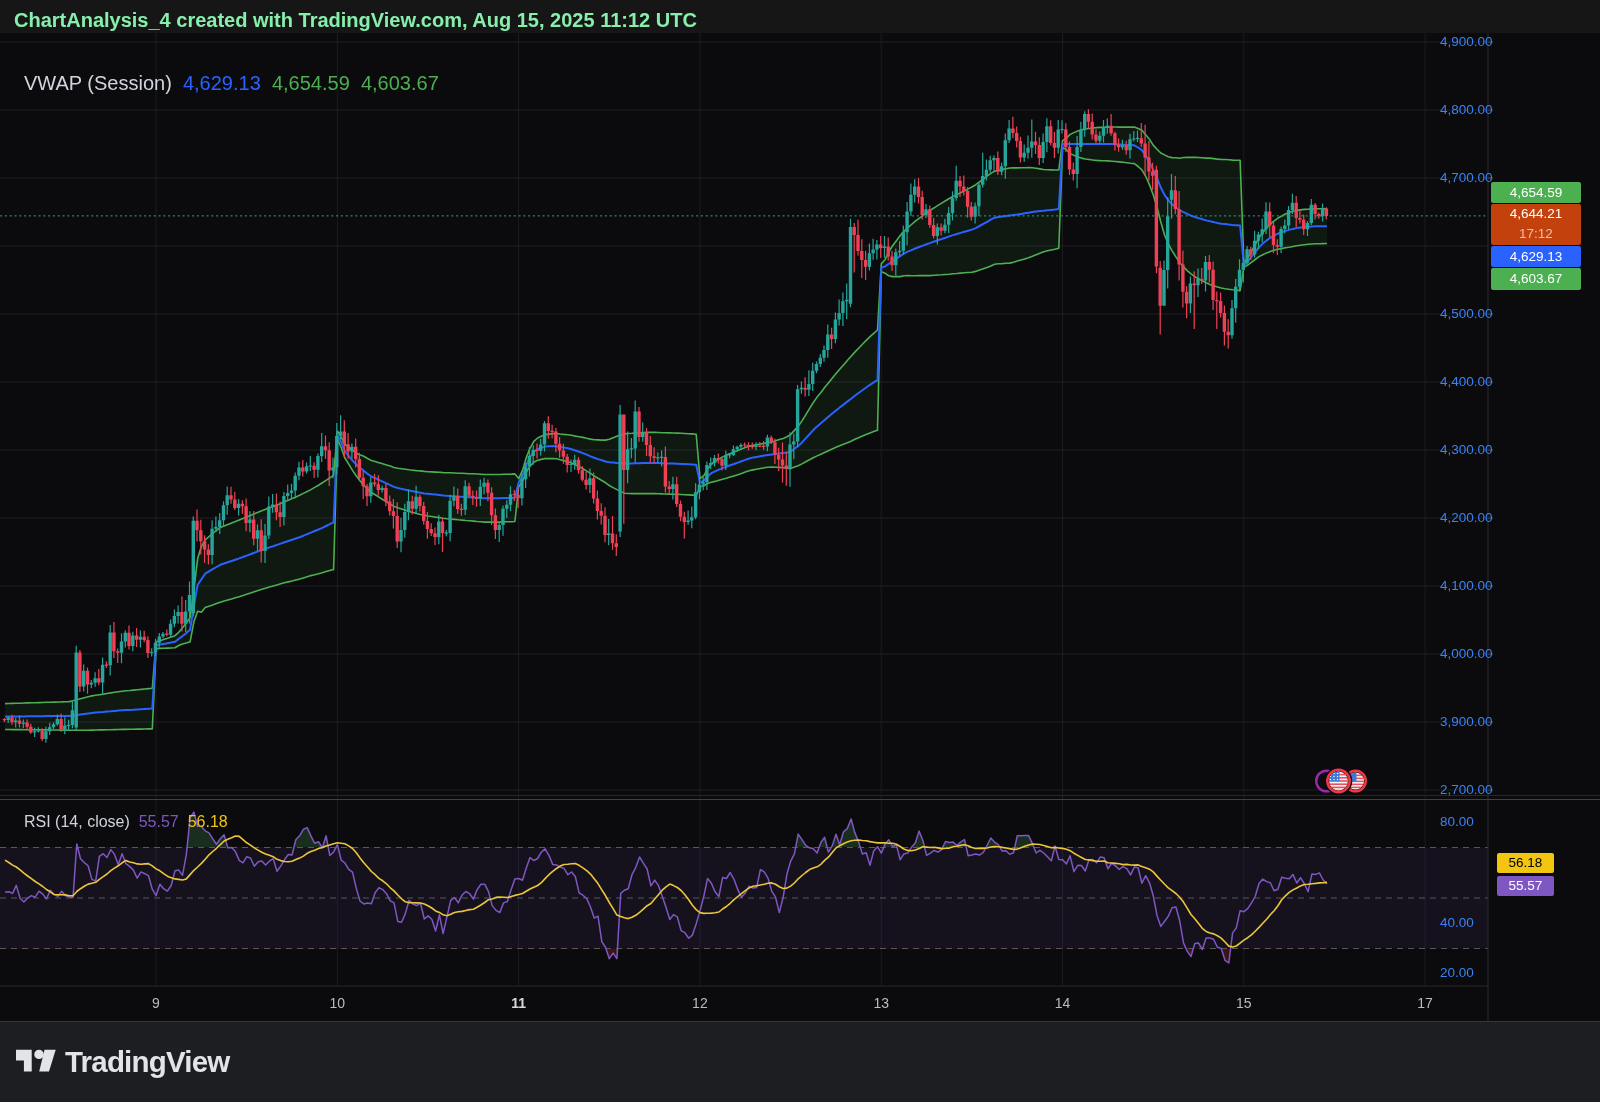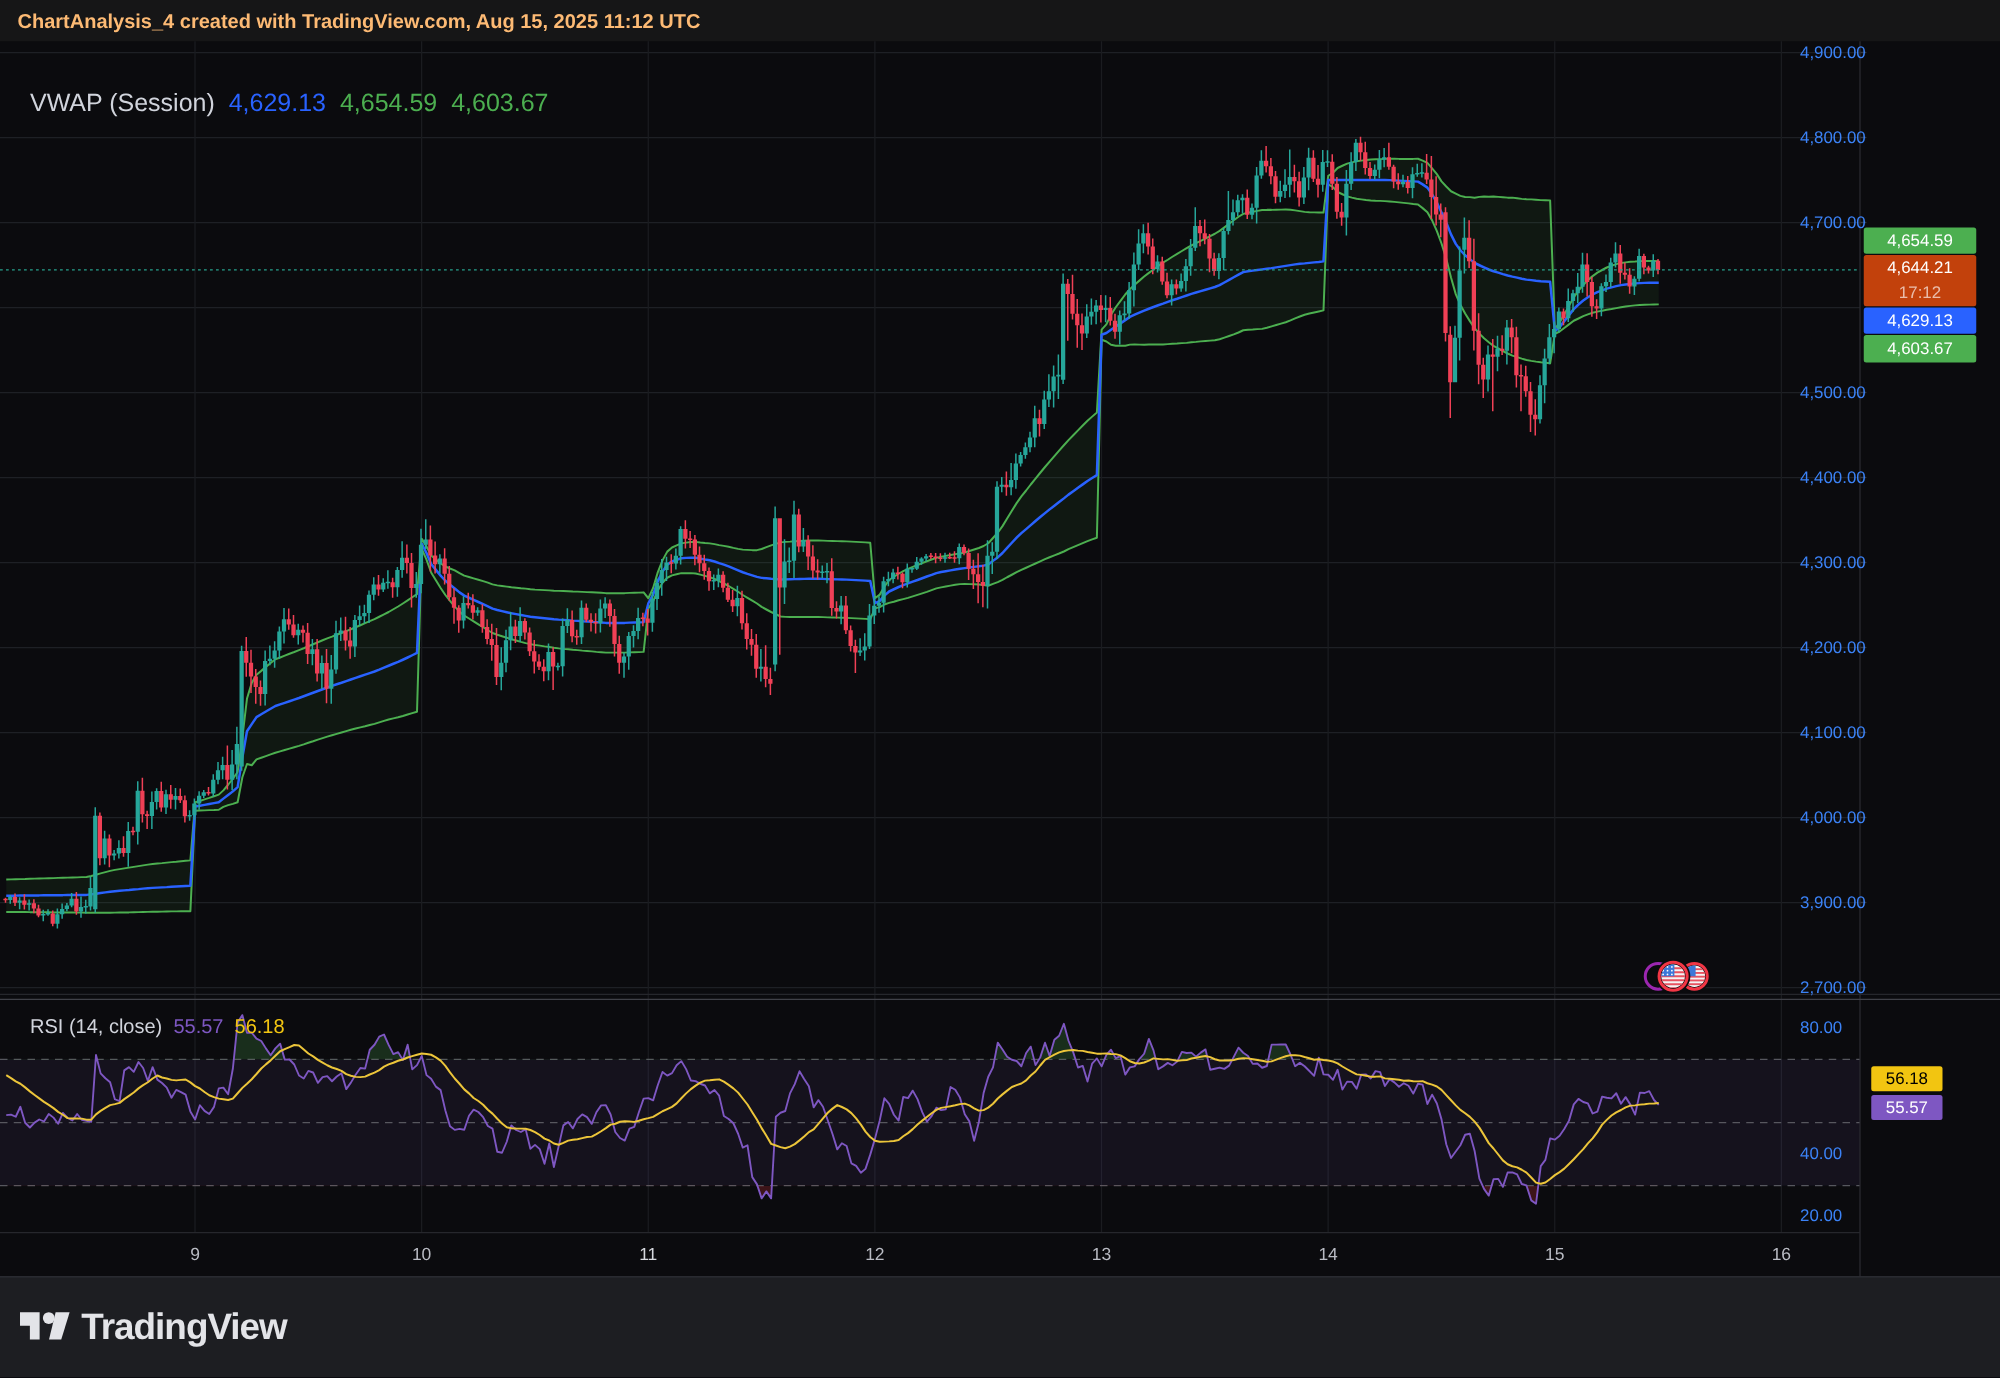--- a/index.html
+++ b/index.html
@@ -1,30 +1,30 @@
 <!DOCTYPE html>
 <html><head><meta charset="utf-8"><style>
 html,body{margin:0;padding:0;background:#0b0b0e;width:1600px;height:1102px;overflow:hidden}
 *{box-sizing:border-box;font-family:"Liberation Sans",sans-serif}
 #root{position:relative;width:1600px;height:1102px;background:#0b0b0e}
 #chart{position:absolute;left:0;top:0}
 .txt{position:absolute;white-space:nowrap}
-#title{left:14px;top:9px;font-size:16px;font-weight:700;color:#fdba74}
+#title{left:14px;top:9px;font-size:20px;font-weight:700;color:#86efac}
 .legend{left:24px;top:48px;font-size:16px;color:#d1d4dc}
 .legend .g{color:#787b86}
 .legend .teal{color:#0a9a82}
 .legend2{left:24px;top:72px;font-size:20px;color:#d1d4dc}
 .legend2 .blue{color:#2962ff}
 .legend2 .green{color:#4caf50}
 .rsilegend{left:24px;top:813px;font-size:16px;color:#d1d4dc}
 .rsilegend .purple{color:#7e57c2}
 .rsilegend .yellow{color:#f2c511}
 .plabel,.rlabel{position:absolute;left:1440px;font-size:13.5px;color:#3b82f6;height:16px;line-height:16px;white-space:nowrap}
 .tlabel{position:absolute;top:995px;font-size:14px;color:#b9bbc3;transform:translateX(-50%);height:16px;line-height:16px}
-.tlabel.bold{font-weight:400;color:#d6d8de}
+.tlabel.bold{font-weight:700;color:#d6d8de}
 .badge{position:absolute;left:1491px;width:90px;border-radius:2px;color:#fff;font-size:13.5px;text-align:center}
 </style></head><body>
 <div id="root">
 <svg id="chart" width="1600" height="1102" viewBox="0 0 1600 1102">
 <rect x="0" y="0" width="1600" height="33" fill="#161617"></rect>
 <rect x="0" y="1022" width="1600" height="80" fill="#1d1e22"></rect>
 <g stroke="#1e2025" stroke-width="1">
 <line x1="0" y1="42" x2="1488" y2="42"></line>
 <line x1="0" y1="110" x2="1488" y2="110"></line>
 <line x1="0" y1="178" x2="1488" y2="178"></line>
@@ -181,19 +181,19 @@
 <div class="rlabel" style="top:814px">80.00</div>
 <div class="rlabel" style="top:915px">40.00</div>
 <div class="rlabel" style="top:965px">20.00</div>
 <div class="tlabel" style="left:156.0px">9</div>
     <div class="tlabel" style="left:337.3px">10</div>
     <div class="tlabel bold" style="left:518.6px">11</div>
     <div class="tlabel" style="left:699.9px">12</div>
     <div class="tlabel" style="left:881.2px">13</div>
     <div class="tlabel" style="left:1062.5px">14</div>
     <div class="tlabel" style="left:1243.8px">15</div>
-    <div class="tlabel" style="left:1425.1px">16</div>
+    <div class="tlabel" style="left:1425.1px">17</div>
 <div class="badge" style="top:181.5px;height:21px;line-height:21px;background:#4caf50">4,654.59</div>
 <div class="badge" style="top:203.5px;height:41px;background:#c2410c;line-height:20px">4,644.21<br><span style="color:rgba(255,255,255,0.65)">17:12</span></div>
 <div class="badge" style="top:245.5px;height:21px;line-height:21px;background:#2962ff">4,629.13</div>
 <div class="badge" style="top:268px;height:22px;line-height:22px;background:#4caf50">4,603.67</div>
 <div class="badge" style="top:853px;height:20px;line-height:20px;background:#f2c511;color:#000;width:57px;left:1497px">56.18</div>
 <div class="badge" style="top:875.5px;height:20px;line-height:20px;background:#7e57c2;width:57px;left:1497px">55.57</div>
 </div>
 </body></html>

